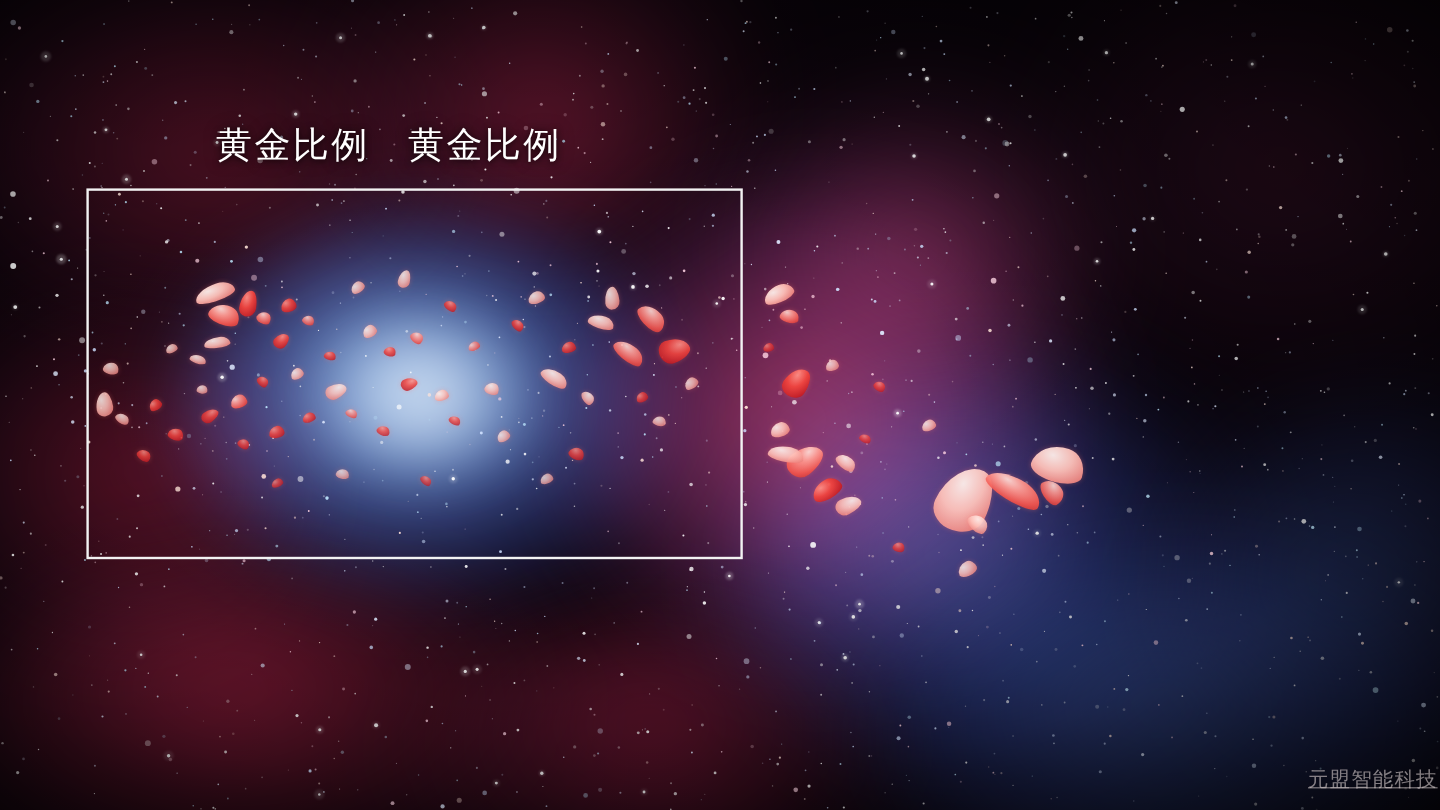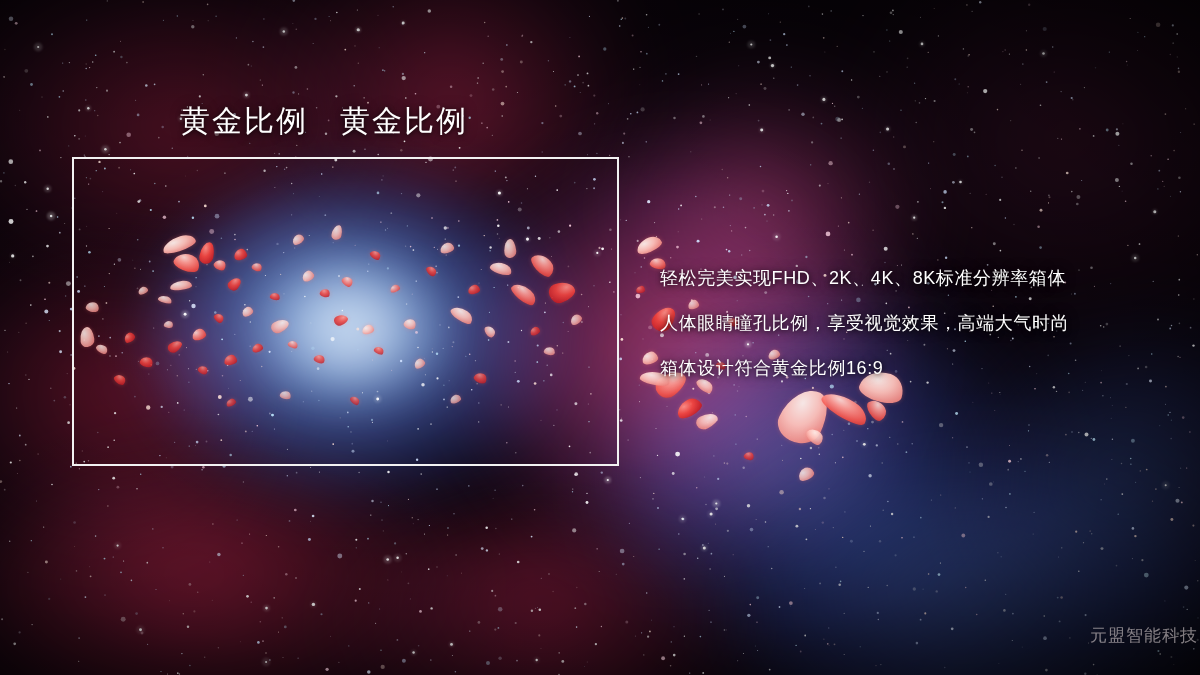--- a/index.html
+++ b/index.html
@@ -190,25 +190,26 @@
   .body-line {
     font-size: 18px;
     line-height: 45px;
     letter-spacing: 0.6px;
     color: #ffffff;
     white-space: pre;
     text-shadow: 0 1px 5px rgba(0,0,0,0.8), 0 0 12px rgba(0,0,0,0.5);
   }
   #watermark {
     position: absolute;
-    right: 2px; bottom: 28px;
+    right: 2px; bottom: 14px;
     font-size: 17px;
     letter-spacing: 1px;
     color: rgba(215,205,205,0.60);
     white-space: pre;
+    text-decoration: underline;
   }
 </style>
 </head>
 <body>
 
 <div id="slide">
 
   <div class="bg-base"></div>
 
   <div class="neb neb-red-topleft"></div>
@@ -1906,21 +1907,16 @@
           <div class="petal deep" style="left: 40px; top: 216px; width: 12px; height: 9px; transform: rotate(38deg); opacity: 0.8;"></div>
           <div class="petal deep" style="left: 152px; top: 240px; width: 10px; height: 7px; transform: rotate(-22deg); opacity: 0.75;"></div>
           <div class="petal pale" style="left: 206px; top: 232px; width: 11px; height: 8px; transform: rotate(16deg); opacity: 0.75;"></div>
           <div class="petal deep" style="left: 276px; top: 238px; width: 10px; height: 7px; transform: rotate(44deg); opacity: 0.75;"></div>
         </div>
     </div>
   </div>
 
   <div id="title">黄金比例　黄金比例</div>
 
-  <div id="body-copy">
-    <div class="body-line">轻松完美实现FHD、2K、4K、8K标准分辨率箱体</div>
-    <div class="body-line">人体眼睛瞳孔比例，享受视觉效果，高端大气时尚</div>
-    <div class="body-line">箱体设计符合黄金比例16:9</div>
-  </div>
 
   <div id="watermark">元盟智能科技</div>
 
 </div>
 
 </body></html>

